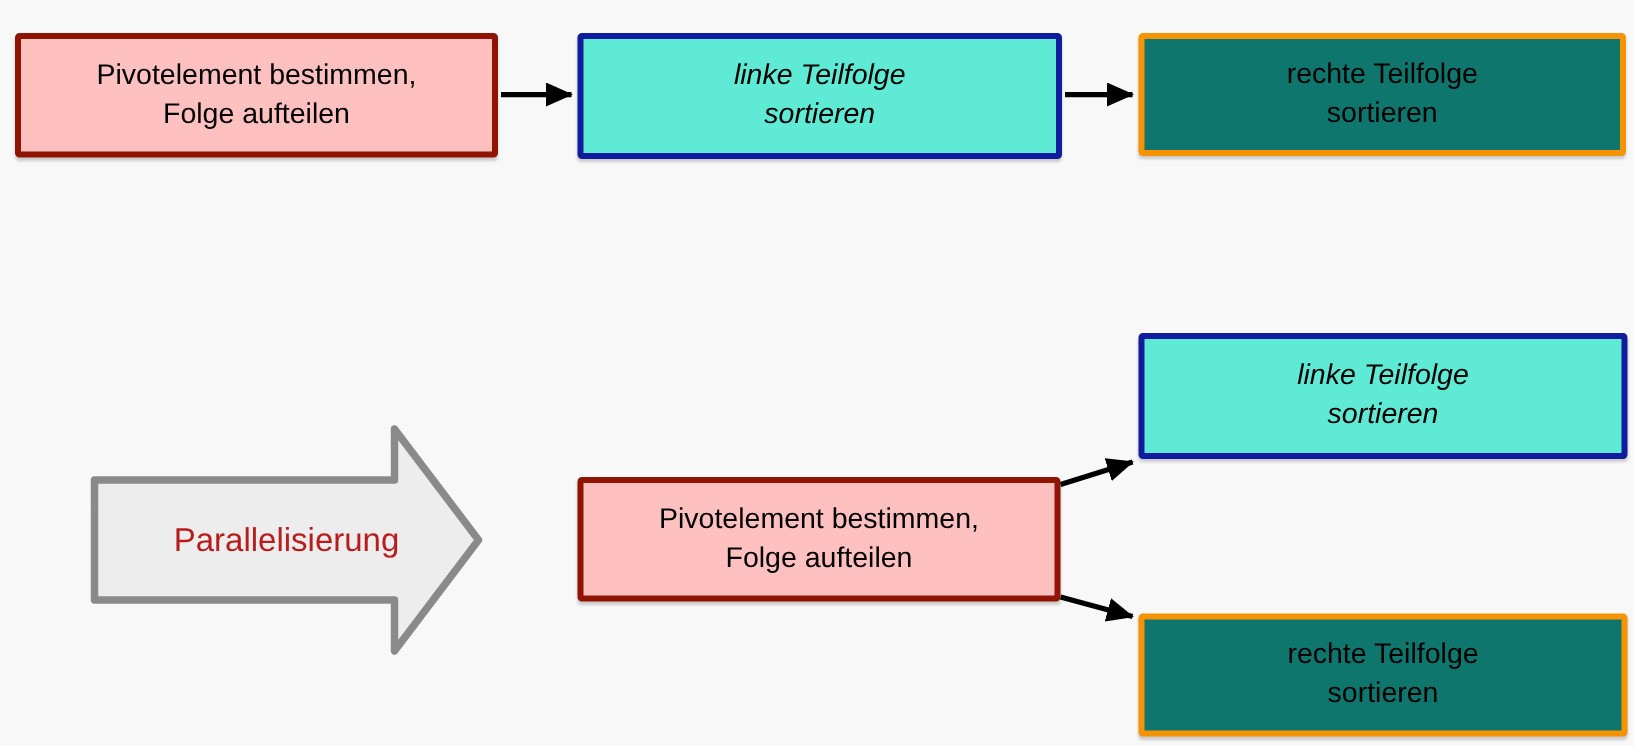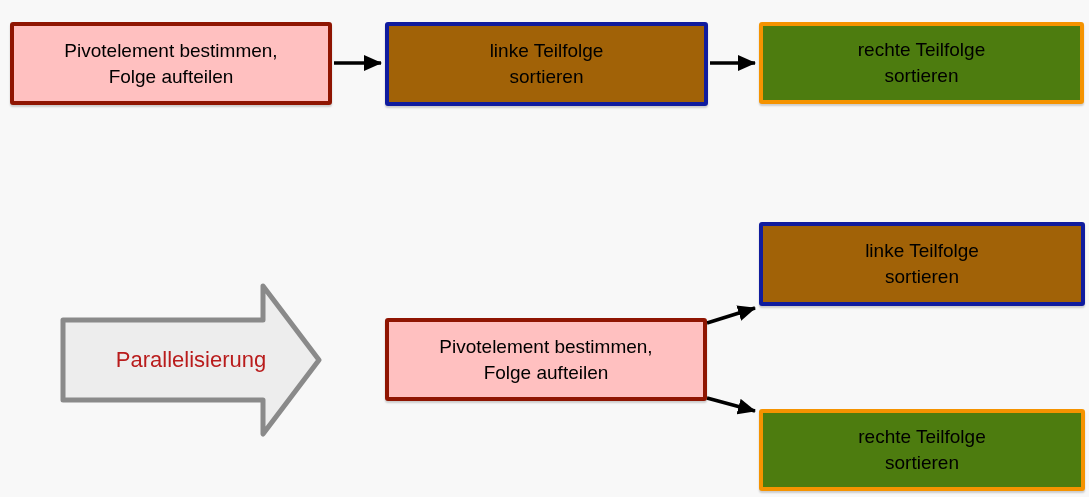--- a/index.html
+++ b/index.html
@@ -32,22 +32,22 @@
     border-radius: 3px;
     box-shadow: 0 2px 2px rgba(0,0,0,0.18);
   }
   .box-text {
     font-size: 19px;
     line-height: 26px;
     color: #000000;
     white-space: pre-line;
   }
   .pivot  { background: #ffc0c0; border: 4px solid #8f1502; }
-  .linke  { background: #a16207; border: 4px solid #101c9e; }
-  .rechte { background: #4d7c0f; border: 4px solid #f59300; }
+  .linke  { background: #5eead4; border: 4px solid #101c9e; font-style: italic; }
+  .rechte { background: #0f766e; border: 4px solid #f59300; }
   .big-arrow-label {
     position: absolute;
     left: 63px;
     top: 347px;
     width: 256px;
     text-align: center;
     font-size: 22px;
     line-height: 26px;
     color: #b91c1c;
   }

